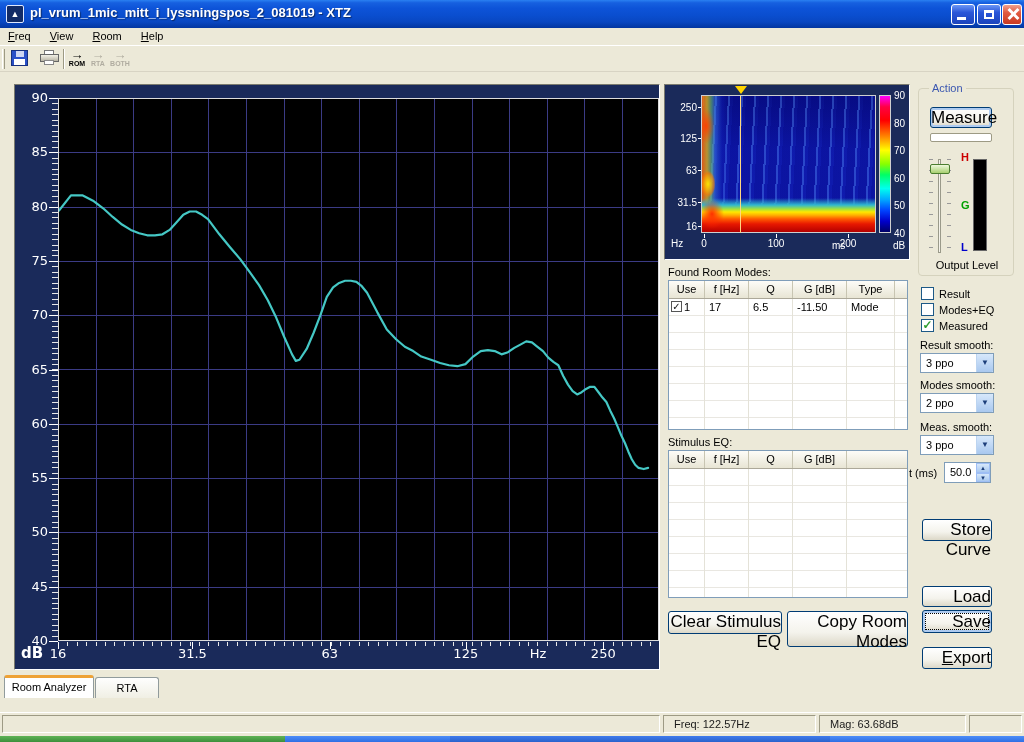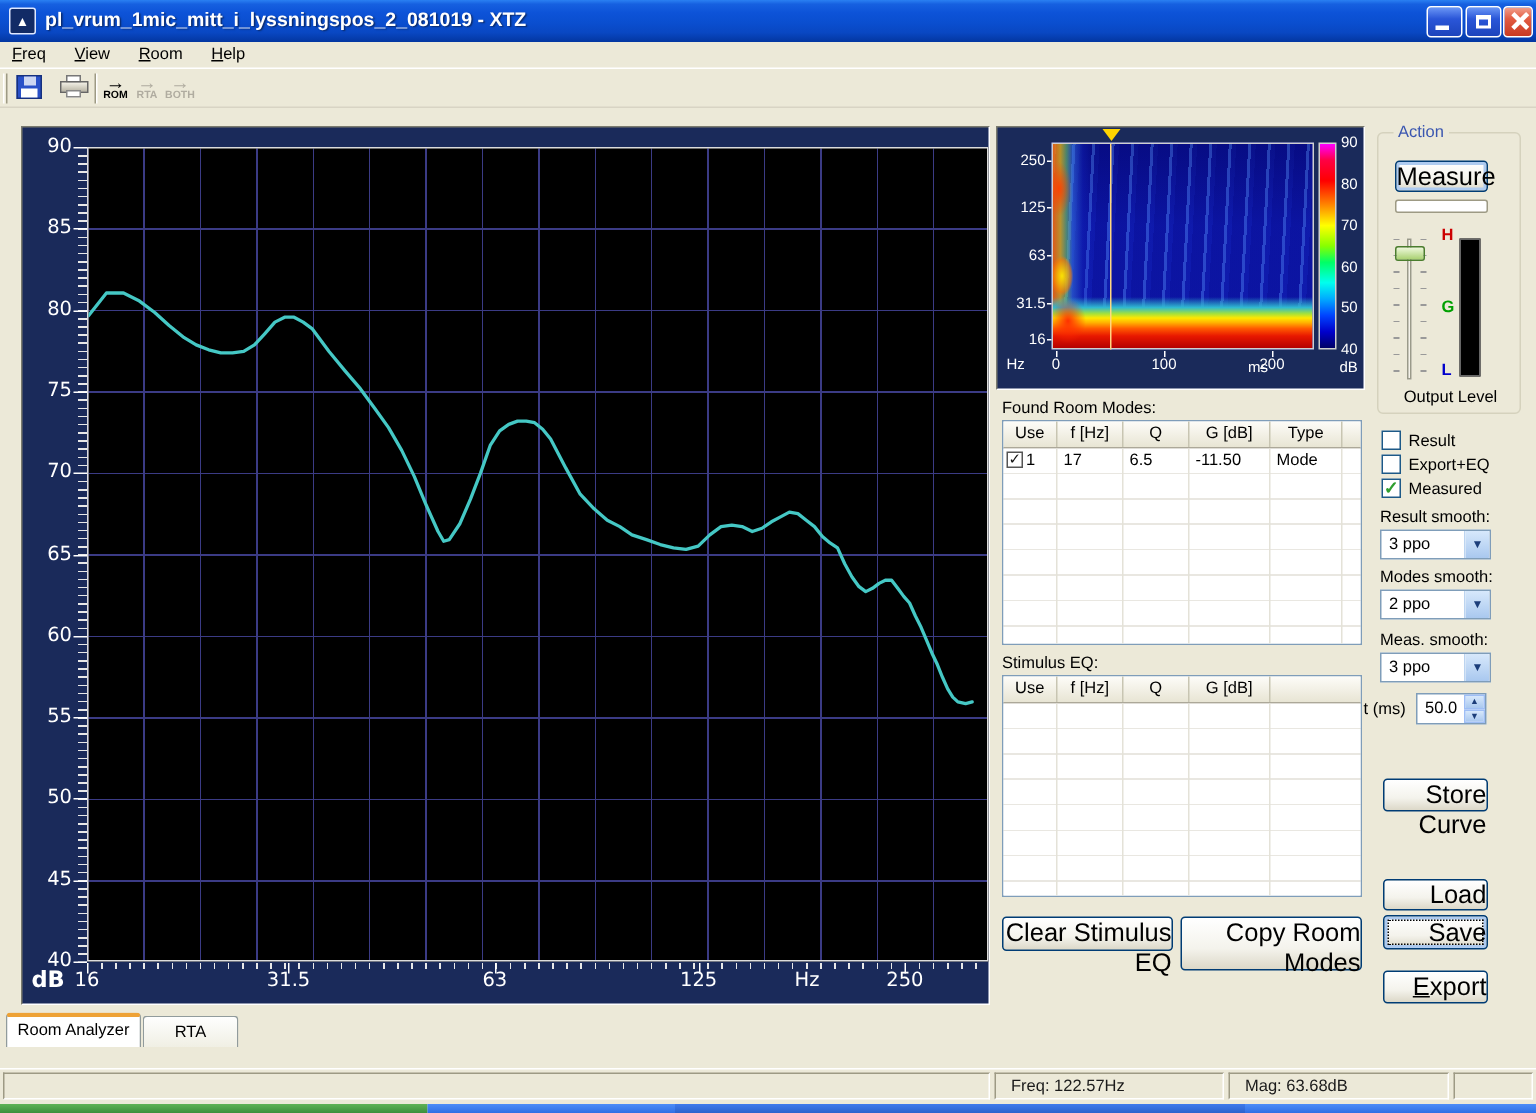--- a/index.html
+++ b/index.html
@@ -337,21 +337,21 @@
     <div class="mletter" style="left:42px;top:62px;color:#cc0000;">H</div>
     <div class="mletter" style="left:42px;top:110px;color:#00a000;">G</div>
     <div class="mletter" style="left:42px;top:152px;color:#0000cc;">L</div>
     <div class="meter" style="left:54px;top:70px;width:14px;height:92px;"></div>
     <div style="position:absolute;left:0;top:170px;width:96px;text-align:center;">Output Level</div>
   </div>
 
   <div class="cb" style="left:921px;top:287px;"></div>
   <div class="cb-label" style="left:939px;top:288px;">Result</div>
   <div class="cb" style="left:921px;top:303px;"></div>
-  <div class="cb-label" style="left:939px;top:304px;">Export+EQ</div>
+  <div class="cb-label" style="left:939px;top:304px;">Modes+EQ</div>
   <div class="cb" style="left:921px;top:319px;">✓</div>
   <div class="cb-label" style="left:939px;top:320px;">Measured</div>
 
   <div class="cb-label" style="left:920px;top:339px;">Result smooth:</div>
   <div class="combo" style="left:920px;top:353px;">
     <span class="val">3 ppo</span>
     <span class="drop">▼</span>
   </div>
   <div class="cb-label" style="left:920px;top:379px;">Modes smooth:</div>
   <div class="combo" style="left:920px;top:393px;">

